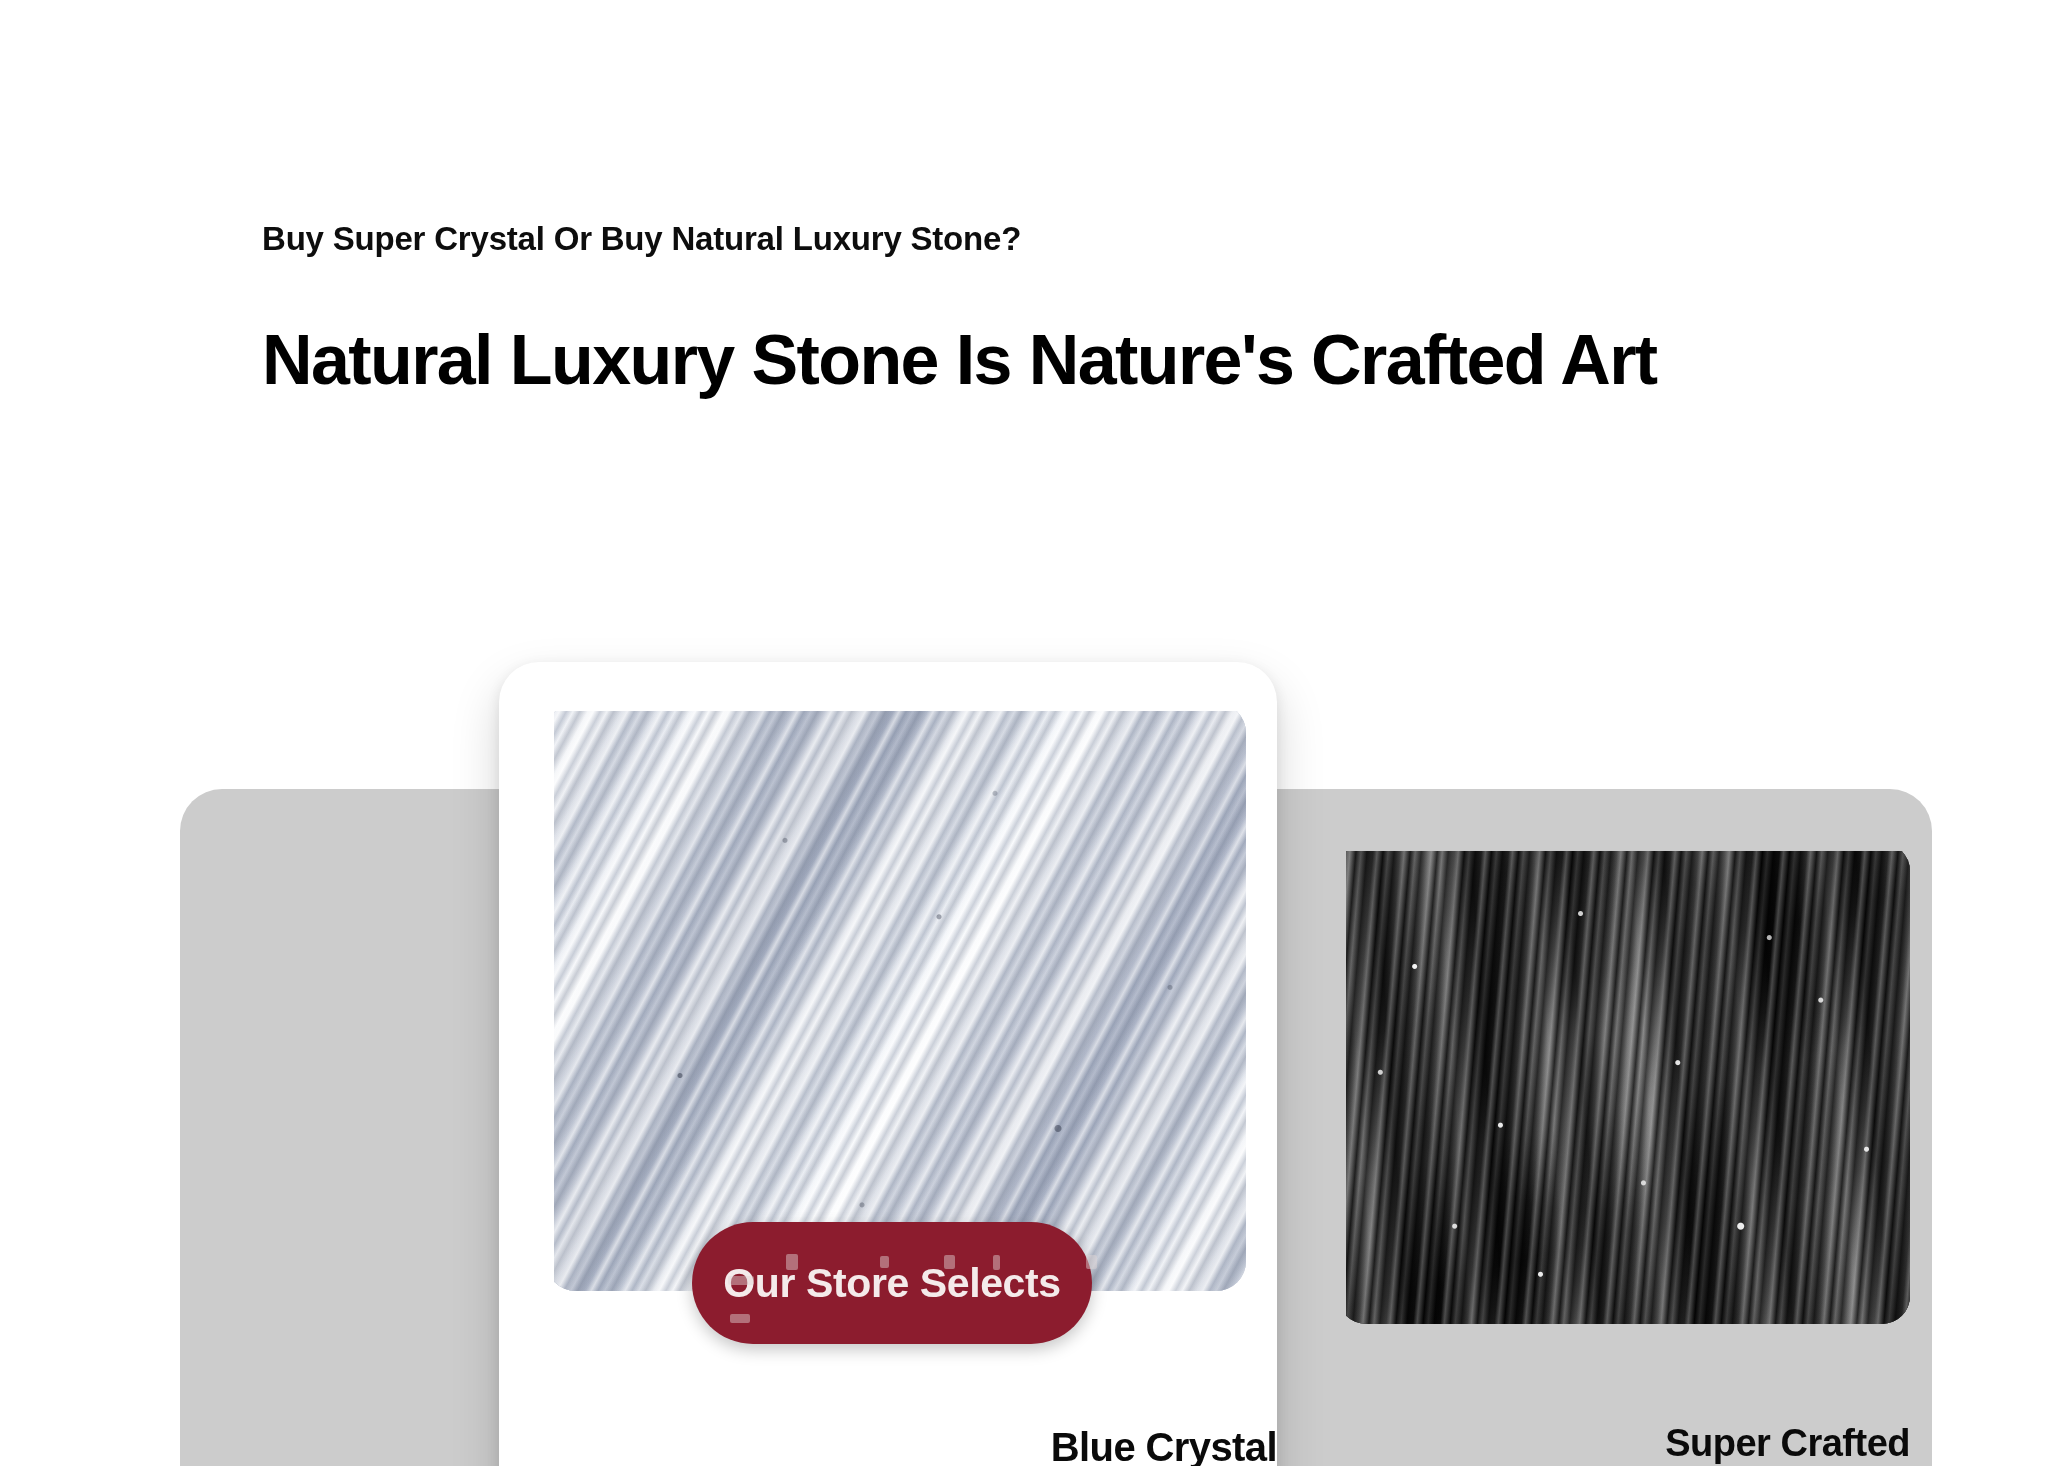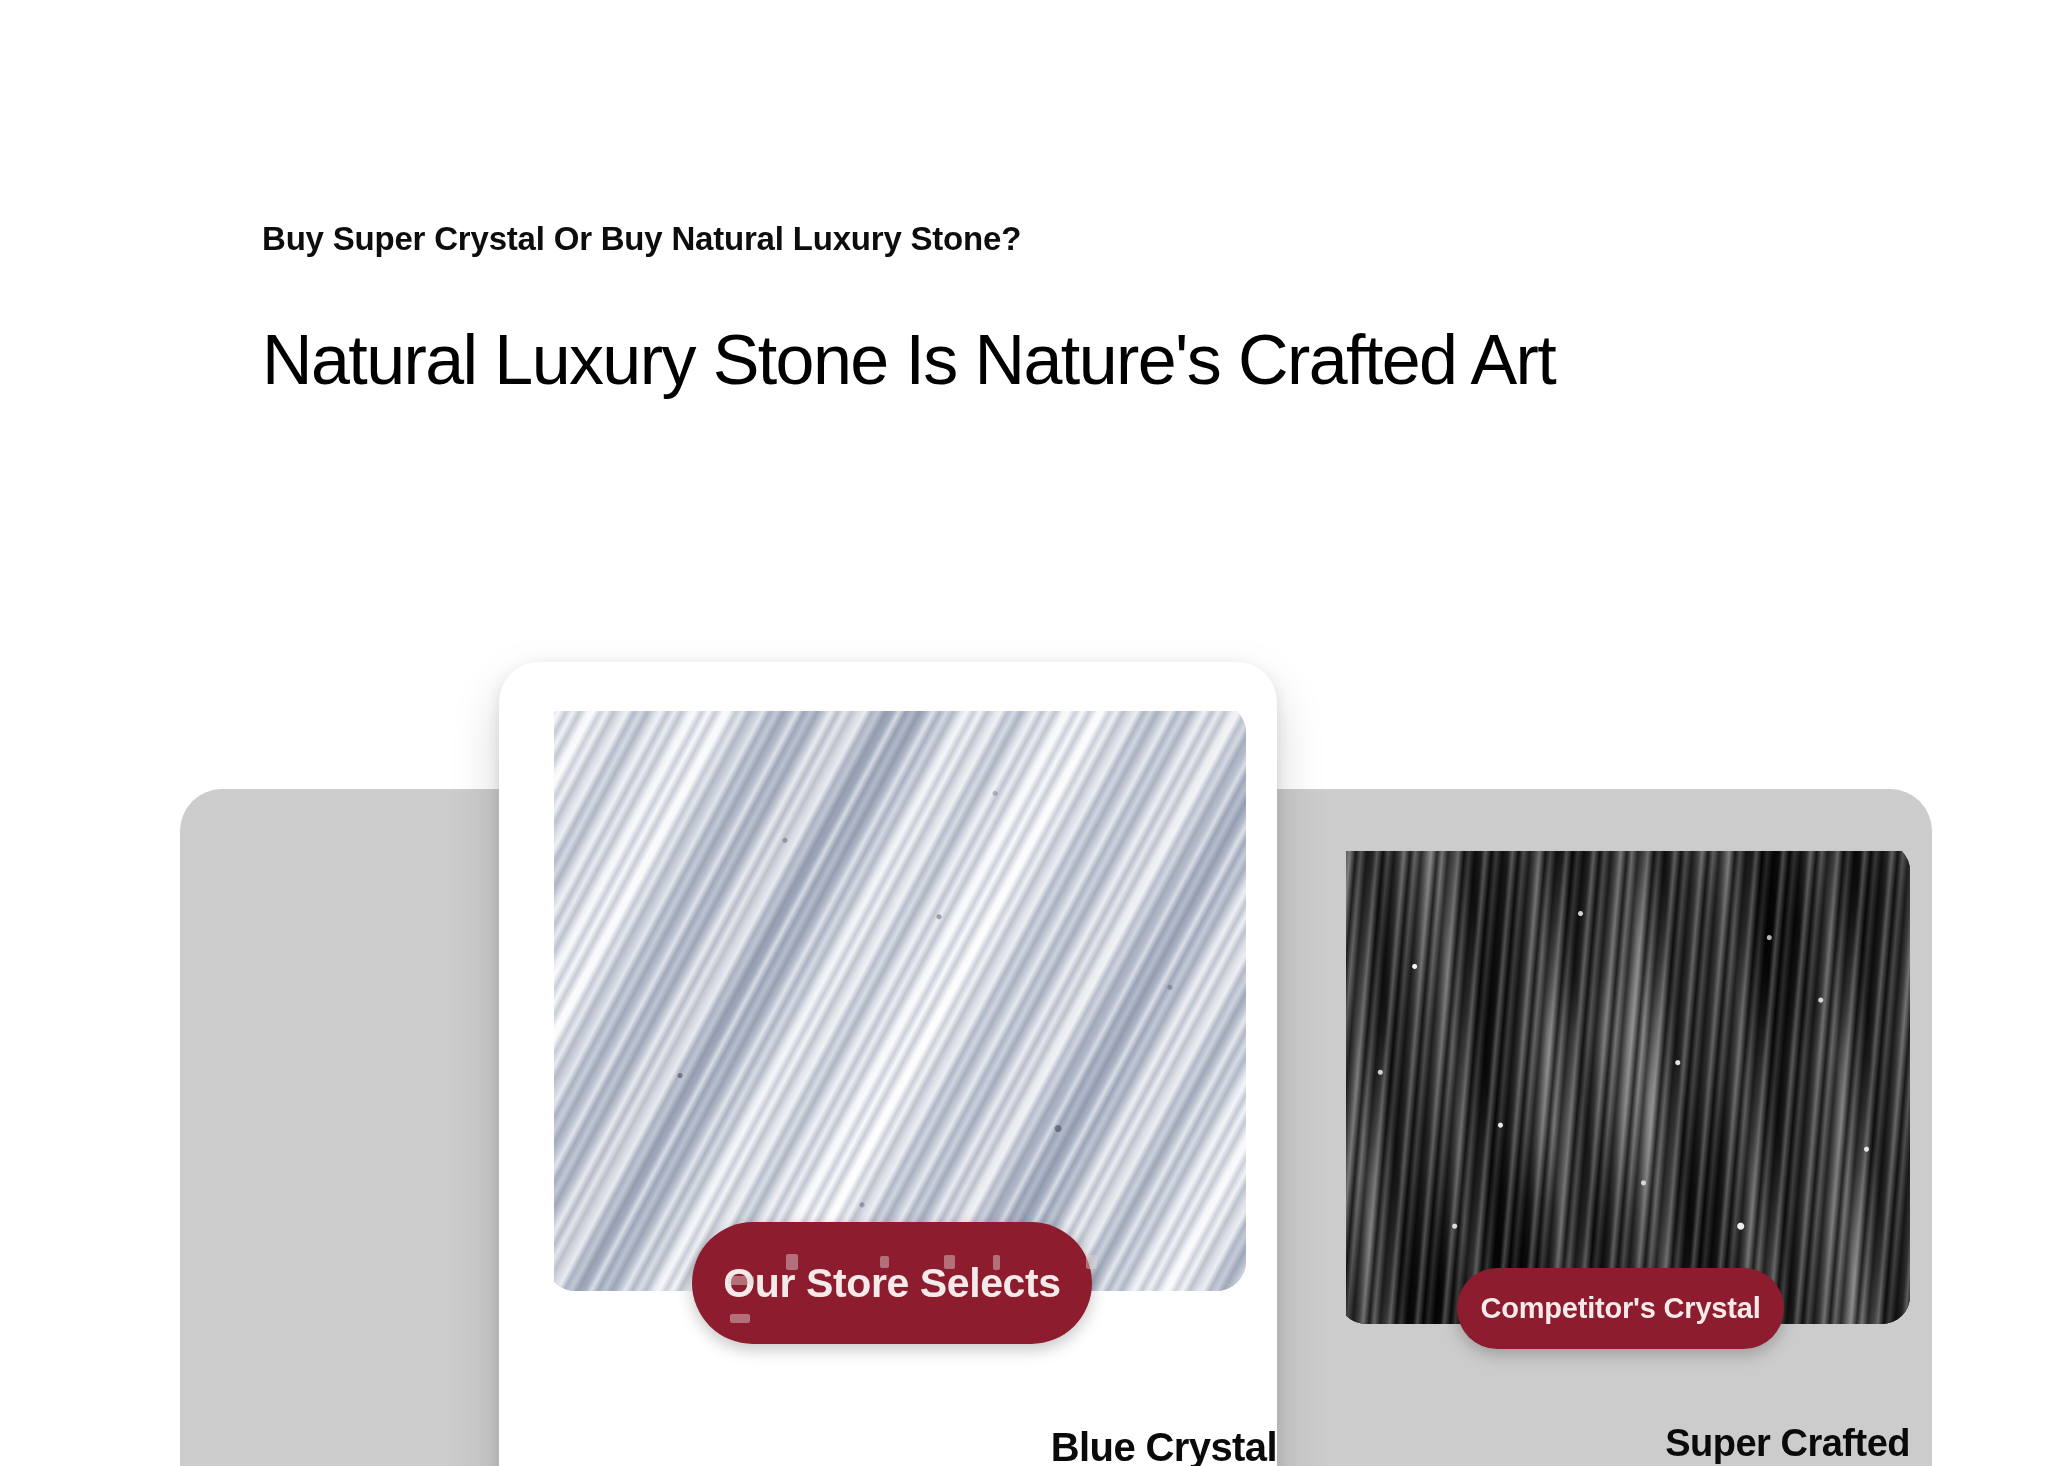--- a/index.html
+++ b/index.html
@@ -35,21 +35,21 @@
     font-weight: 700;
     letter-spacing: -0.2px;
     color: #0d0d0d;
     line-height: 1.3;
     white-space: nowrap;
   }
 
   .headline {
     margin-top: 60px;
     font-size: 70px;
-    font-weight: 400;
+    font-weight: 700;
     letter-spacing: -1.6px;
     color: #000000;
     line-height: 1.12;
     white-space: nowrap;
   }
 
   
   .gray-panel {
     position: absolute;
     left: 148px;
@@ -313,22 +313,19 @@
           <i class="a2"></i>
           <i class="a3"></i>
           <i class="a4"></i>
         <i class="a5"></i>
           <i class="a6"></i>
           <i class="a7"></i>
       </div>
       <span>Our Store Selects</span>
     </div>
 
-    <div class="badge badge-competitor">
-      <span>Competitor's Crystal</span>
-    </div>
 
     <div class="product-title title-featured">Blue Crystal</div>
 
     <div class="product-title title-competitor">Super Crafted</div>
 
   </div>
 </div>
 
 </body></html>

